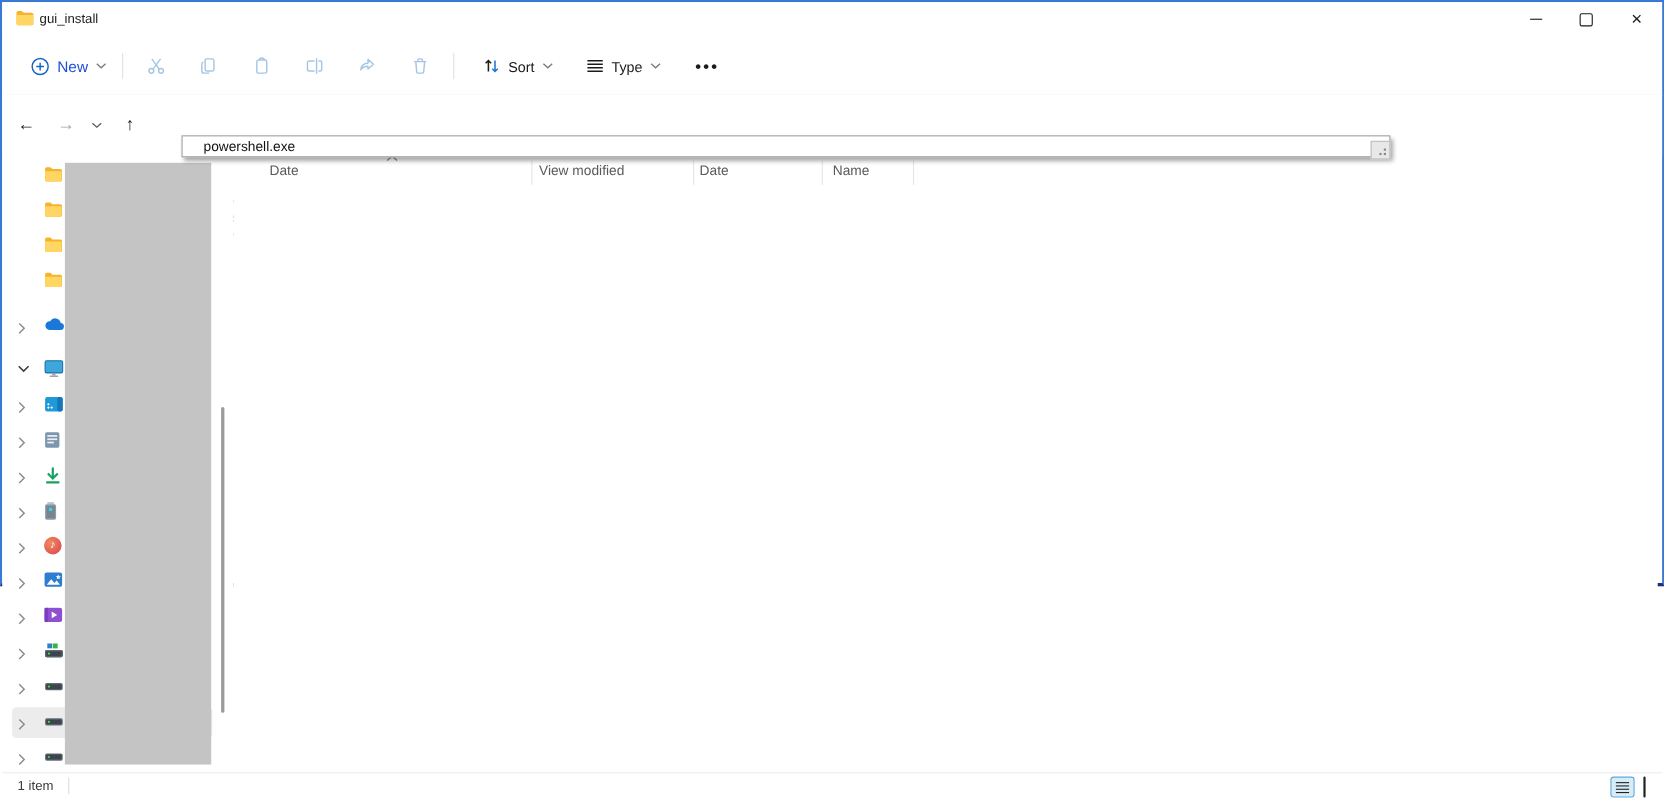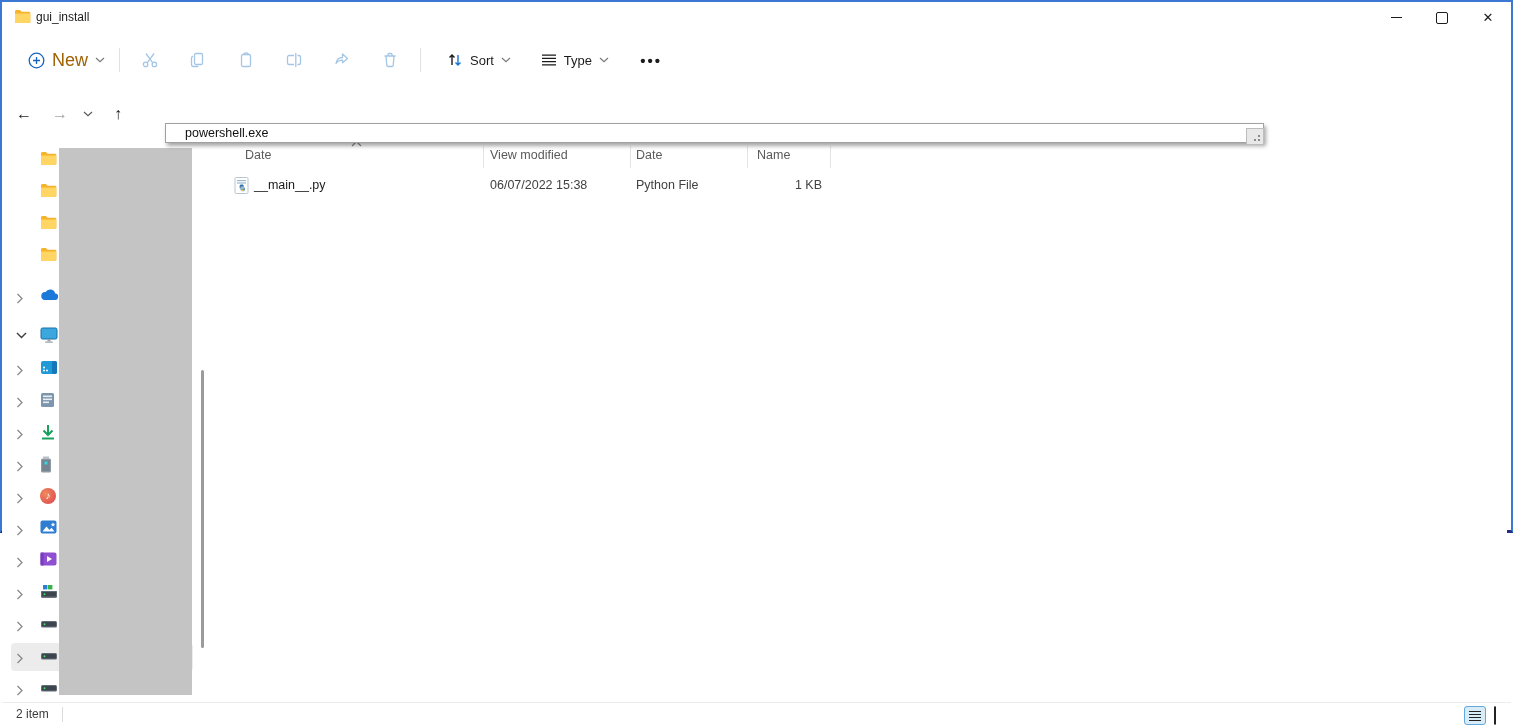--- a/index.html
+++ b/index.html
@@ -12,21 +12,21 @@
   .title-text{position:absolute;left:34px;top:0;line-height:31px;font-size:12px;color:#1b1b1b;}
   .wctl{position:absolute;top:0;width:46px;height:31px;display:flex;align-items:center;justify-content:center;}
   .wctl-min{right:92px;}.wctl-max{right:46px;}.wctl-close{right:0;}
   .min-glyph{width:11px;height:0;border-top:1px solid #1b1b1b;}
   .max-glyph{width:10px;height:10px;border:1px solid #1b1b1b;border-radius:2px;}
   .close-glyph{font-size:13px;color:#1b1b1b;}
   
   .toolbar{position:absolute;left:0;top:32px;width:100%;height:52px;background:#fff;
     border-bottom:1px solid #ebebeb;display:flex;align-items:center;}
   .tb-new{display:flex;align-items:center;gap:7px;margin-left:18px;padding:6px 8px;border-radius:4px;}
-  .tb-new-label{font-size:18px;color:#a16207;}
+  .tb-new-label{font-size:14px;color:#1d4ed8;}
   .tb-div{width:1px;height:24px;background:#e1e1e1;margin:0 6px;}
   .tb-icon-btn{width:48px;height:36px;display:flex;align-items:center;justify-content:center;}
   .tb-drop{display:flex;align-items:center;gap:7px;padding:6px 10px;margin-left:10px;border-radius:4px;}
   .tb-drop-label{font-size:13px;color:#1b1b1b;}
   .tb-more{margin-left:14px;width:36px;text-align:center;font-size:15px;letter-spacing:2px;color:#1b1b1b;font-weight:bold;}
   
   .navrow{position:absolute;left:0;top:84px;width:100%;height:56px;background:#fff;}
   .nav-btn{position:absolute;top:14px;width:28px;height:28px;display:flex;align-items:center;justify-content:center;
     font-size:16px;color:#1b1b1b;}
   .nav-back{left:8px;}
@@ -487,39 +487,24 @@
       </span>
     <span class="col-header" style="left:33px;">Date</span>
     <span class="col-header" style="left:278px;">View modified</span>
     <span class="col-header" style="left:424px;">Date</span>
     <span class="col-header" style="left:545px;">Name</span>
     <span class="col-sep" style="left:271px;"></span>
     <span class="col-sep" style="left:418px;"></span>
     <span class="col-sep" style="left:535px;"></span>
     <span class="col-sep" style="left:618px;"></span>
 
-    <div class="file-row">
-      <span class="file-icon">
-        <svg width="15" height="17" viewBox="0 0 15 17">
-            <rect x="1" y="0.5" width="13" height="16" rx="1.2" fill="#fff" stroke="#b9c4ce"></rect>
-            <rect x="3" y="3" width="9" height="1.2" fill="#9db8d2"></rect>
-            <rect x="3" y="5.4" width="9" height="1.2" fill="#9db8d2"></rect>
-            <path d="M5.6 9.2c0-.9.7-1.6 1.6-1.6h1c.9 0 1.6.7 1.6 1.6v.6H6.6v.6h3.2c.6 0 1 .5 1 1v1.2c0 .9-.7 1.6-1.6 1.6h-1c-.9 0-1.6-.7-1.6-1.6v-.6h3.2v-.6H6.6c-.6 0-1-.5-1-1V9.2z" fill="#3672a4"></path>
-            <path d="M9.8 12.6v.6c0 .5-.4.9-.9.9h-1c-.5 0-.9-.4-.9-.9v-.6h2.8z" fill="#ffd43b"></path>
-          </svg>
-      </span>
-      <span class="cell" style="left:42px;">__main__.py</span>
-      <span class="cell dim" style="left:278px;">06/07/2022 15:38</span>
-      <span class="cell dim" style="left:424px;">Python File</span>
-      <span class="cell dim" style="left:535px;width:75px;text-align:right;">1 KB</span>
-    </div>
   </div>
 
   <div class="statusbar">
-    <span class="status-count">2 item</span>
+    <span class="status-count">1 item</span>
     <span class="status-div"></span>
     <div class="vt vt-details">
       <span class="lines-glyph">
           <i></i>
           <i></i>
           <i></i>
           <i></i>
         </span>
     </div>
     <div class="vt vt-icons">

